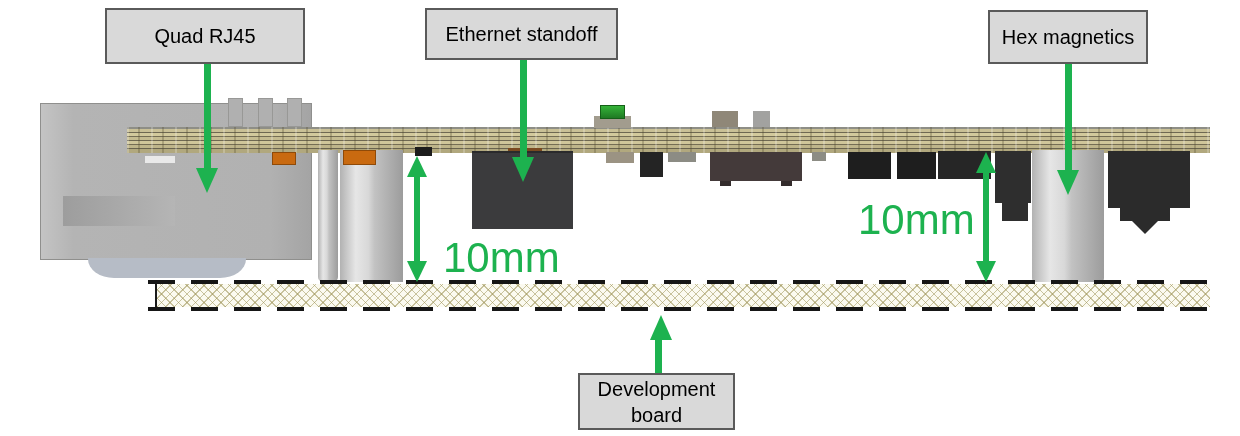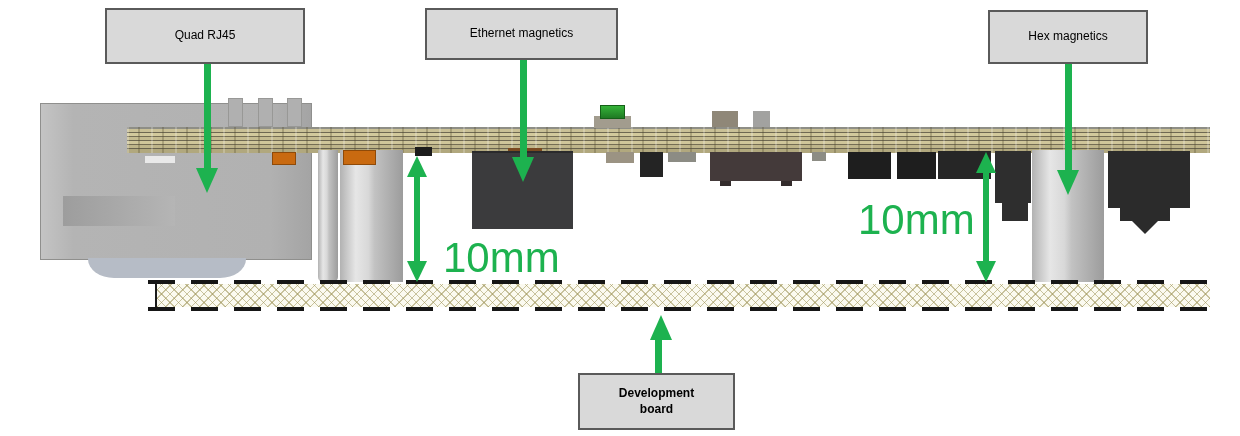--- a/index.html
+++ b/index.html
@@ -5,24 +5,24 @@
   html,body{margin:0;padding:0;background:#ffffff;}
   #canvas{
     position:relative;width:1240px;height:436px;background:#ffffff;
     font-family:"Liberation Sans",sans-serif;overflow:hidden;
   }
   .abs{position:absolute;}
   
   .label-box{
     position:absolute;background:#d9d9d9;border:2px solid #5a5a5a;
     display:flex;align-items:center;justify-content:center;
-    color:#000;font-size:12px;text-align:center;line-height:1.3;
+    color:#000;font-size:20px;text-align:center;line-height:1.3;
     box-sizing:border-box;
   }
-  .pre{white-space:pre-line;font-weight:bold;}
+  .pre{white-space:pre-line;}
   
   .g{background:#1db24f;}
   .head-down{width:0;height:0;border-left:11px solid transparent;border-right:11px solid transparent;border-top:25px solid #1db24f;}
   .head-up{width:0;height:0;border-left:11px solid transparent;border-right:11px solid transparent;border-bottom:25px solid #1db24f;}
   .mhead-up{width:0;height:0;border-left:10px solid transparent;border-right:10px solid transparent;border-bottom:21px solid #1db24f;}
   .mhead-down{width:0;height:0;border-left:10px solid transparent;border-right:10px solid transparent;border-top:21px solid #1db24f;}
   .dim-text{position:absolute;color:#1db24f;font-size:42px;letter-spacing:0px;}
   
   #pcb{
     left:127px;top:127px;width:1083px;height:26px;
@@ -128,21 +128,21 @@
   <div class="abs g" style="left:983px;top:171px;width:6px;height:92px;"></div>
   <div class="abs mhead-down" style="left:976px;top:261px;"></div>
 
   <div class="dim-text" style="left:443px;top:234px;">10mm</div>
   <div class="dim-text" style="left:858px;top:196px;">10mm</div>
 
   <div class="label-box" style="left:105px;top:8px;width:200px;height:56px;">
     <span>Quad RJ45</span>
   </div>
   <div class="label-box" style="left:425px;top:8px;width:193px;height:52px;">
-    <span>Ethernet magnetics</span>
+    <span>Ethernet standoff</span>
   </div>
   <div class="label-box" style="left:988px;top:10px;width:160px;height:54px;">
     <span>Hex magnetics</span>
   </div>
   <div class="label-box" style="left:578px;top:373px;width:157px;height:57px;">
     <span class="pre">Development
 board</span>
   </div>
 
 </div>

